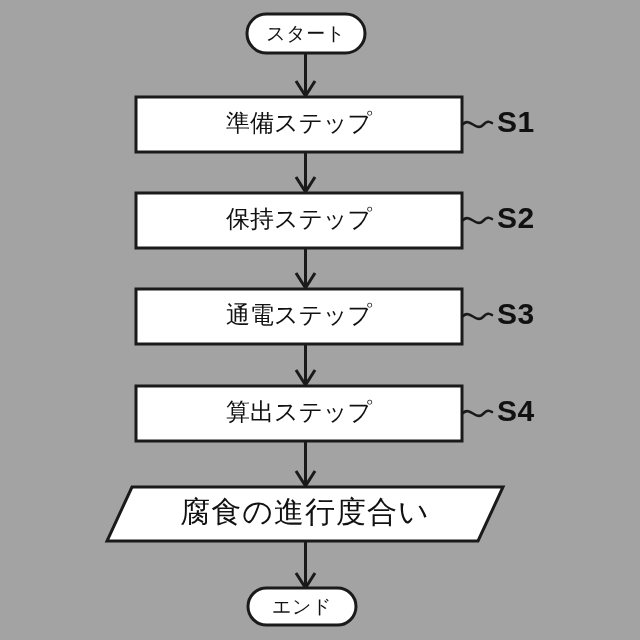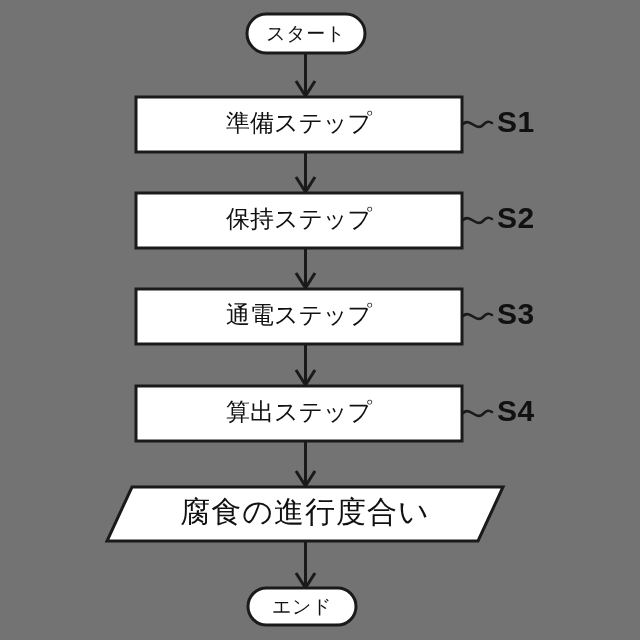--- a/index.html
+++ b/index.html
@@ -10,21 +10,21 @@
   body {
     width: 640px;
     height: 640px;
     overflow: hidden;
     font-family: "Liberation Sans", "DejaVu Sans", sans-serif;
   }
   #flowchart-root {
     position: relative;
     width: 640px;
     height: 640px;
-    background: #737373;
+    background: #a3a3a3;
   }
   svg.chart-svg {
     position: absolute;
     top: 0;
     left: 0;
     width: 640px;
     height: 640px;
     display: block;
   }
   .shape-stroke {

